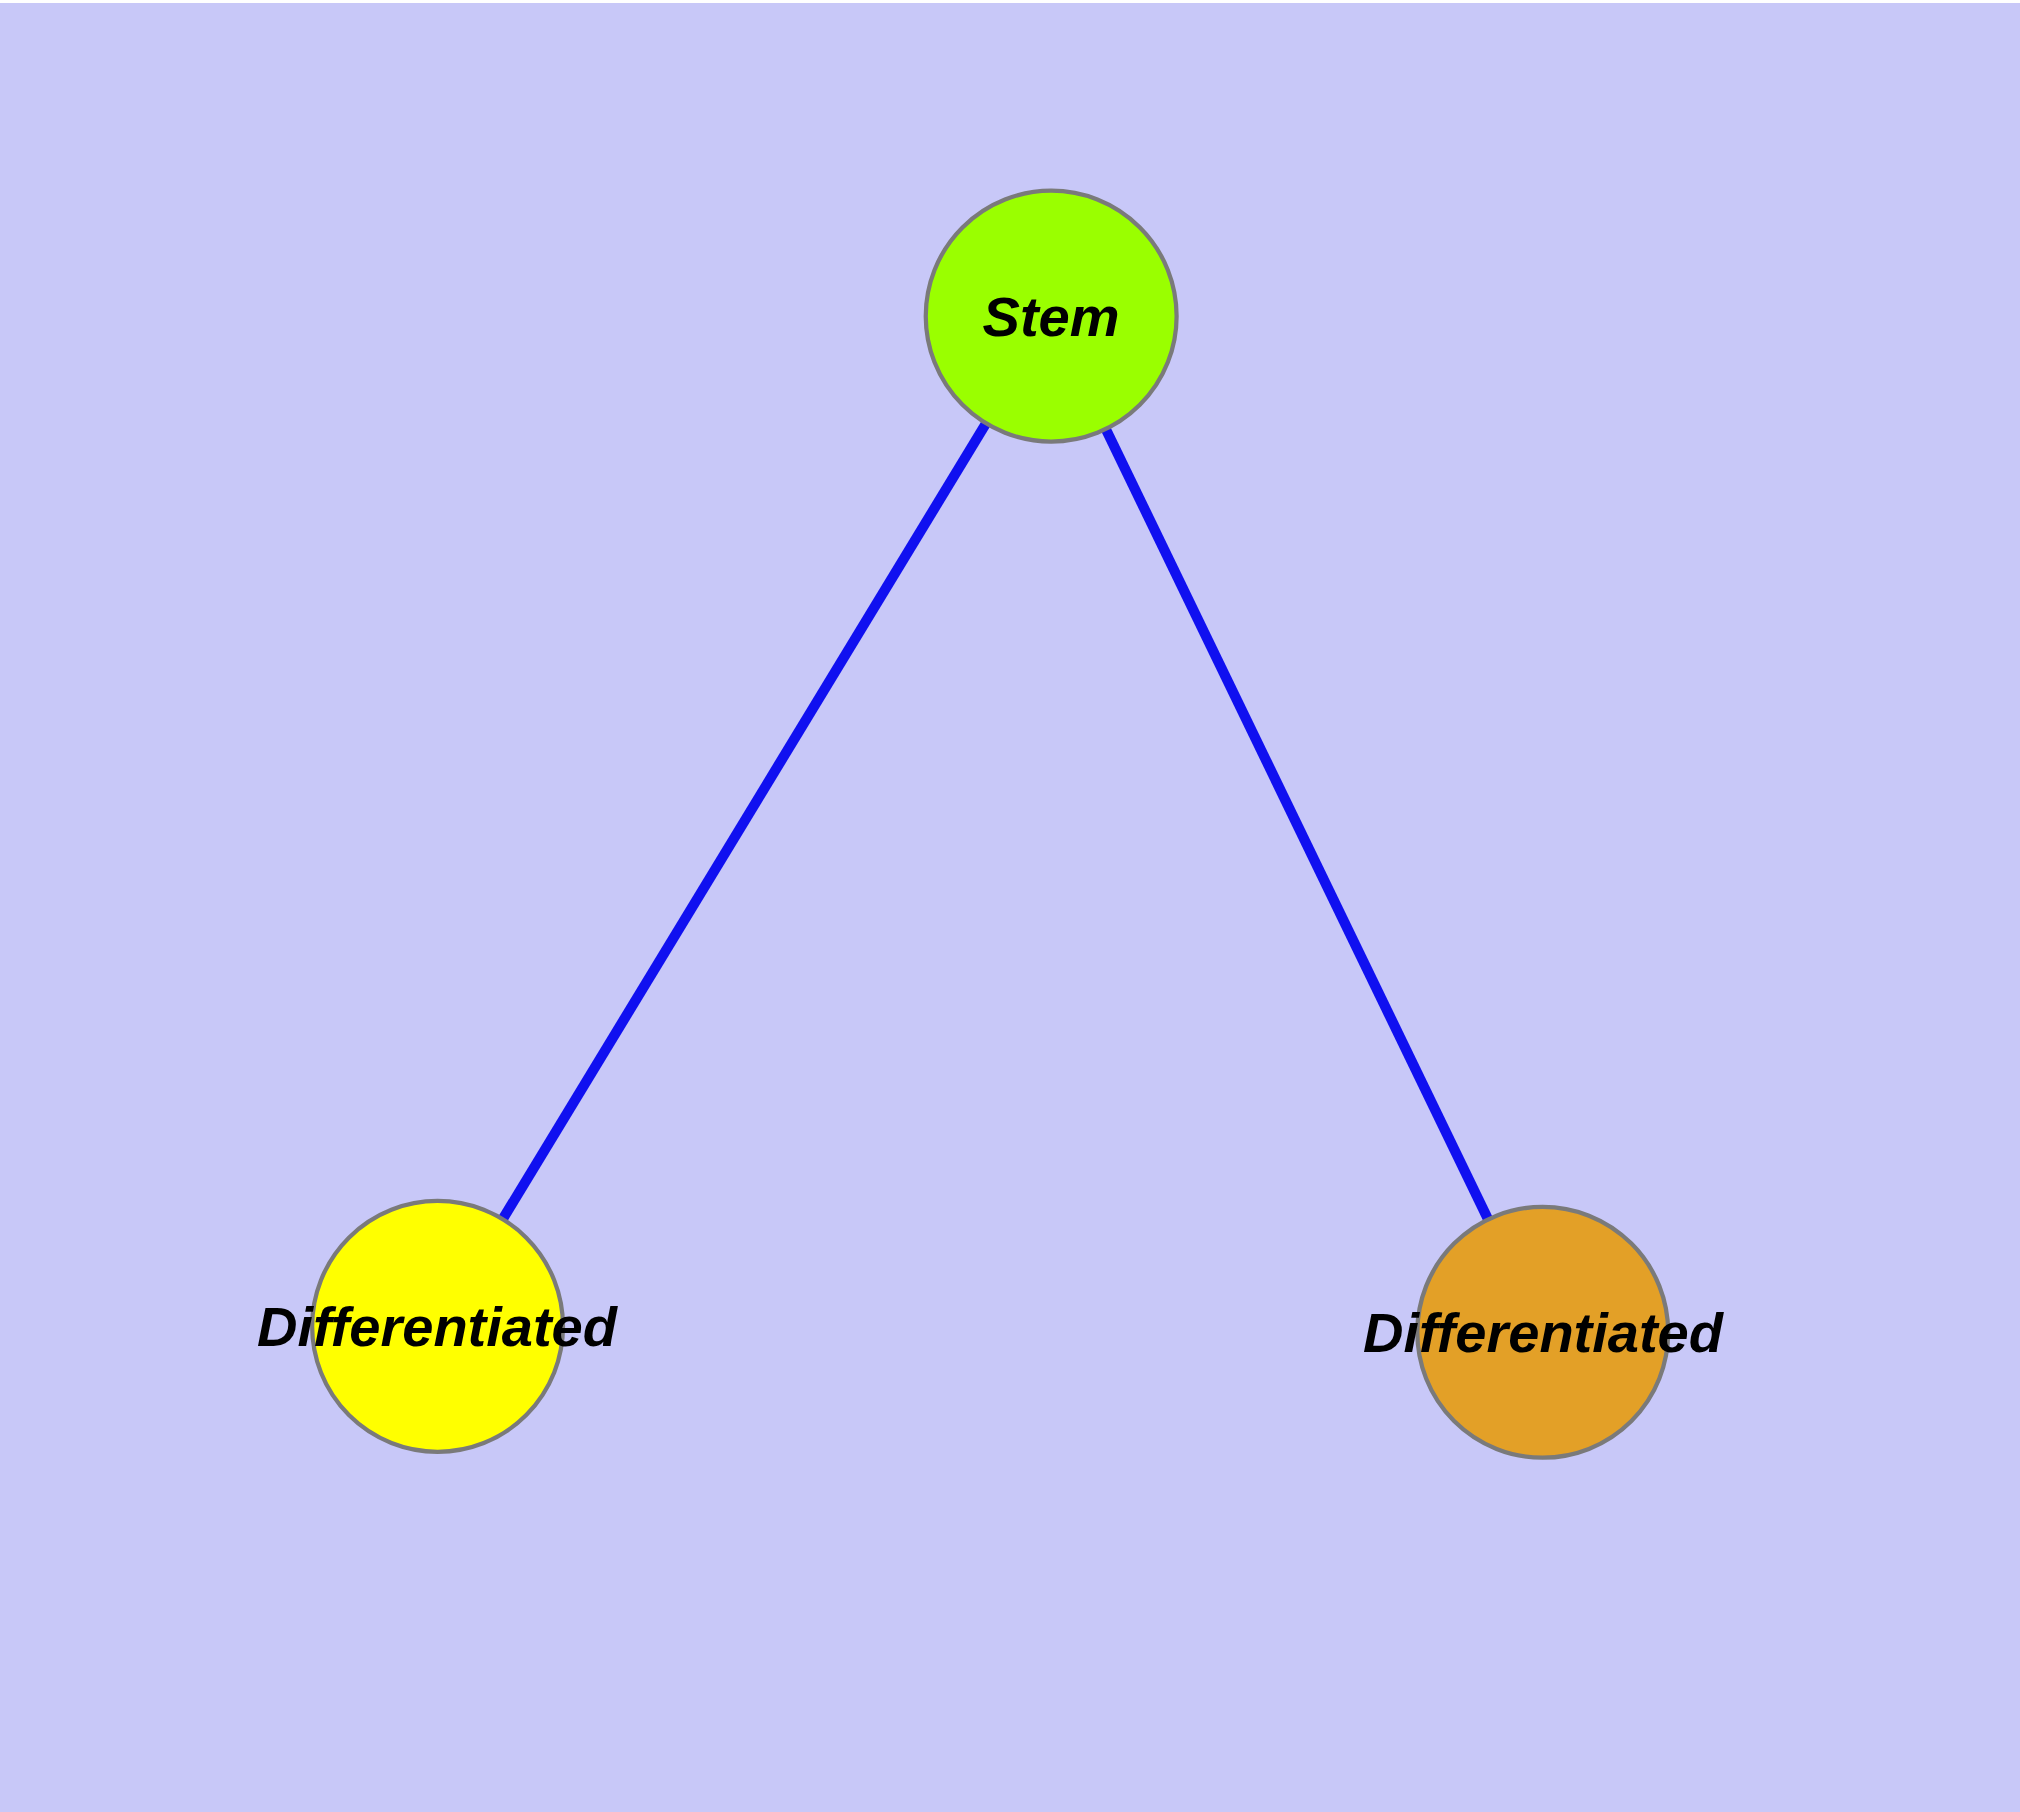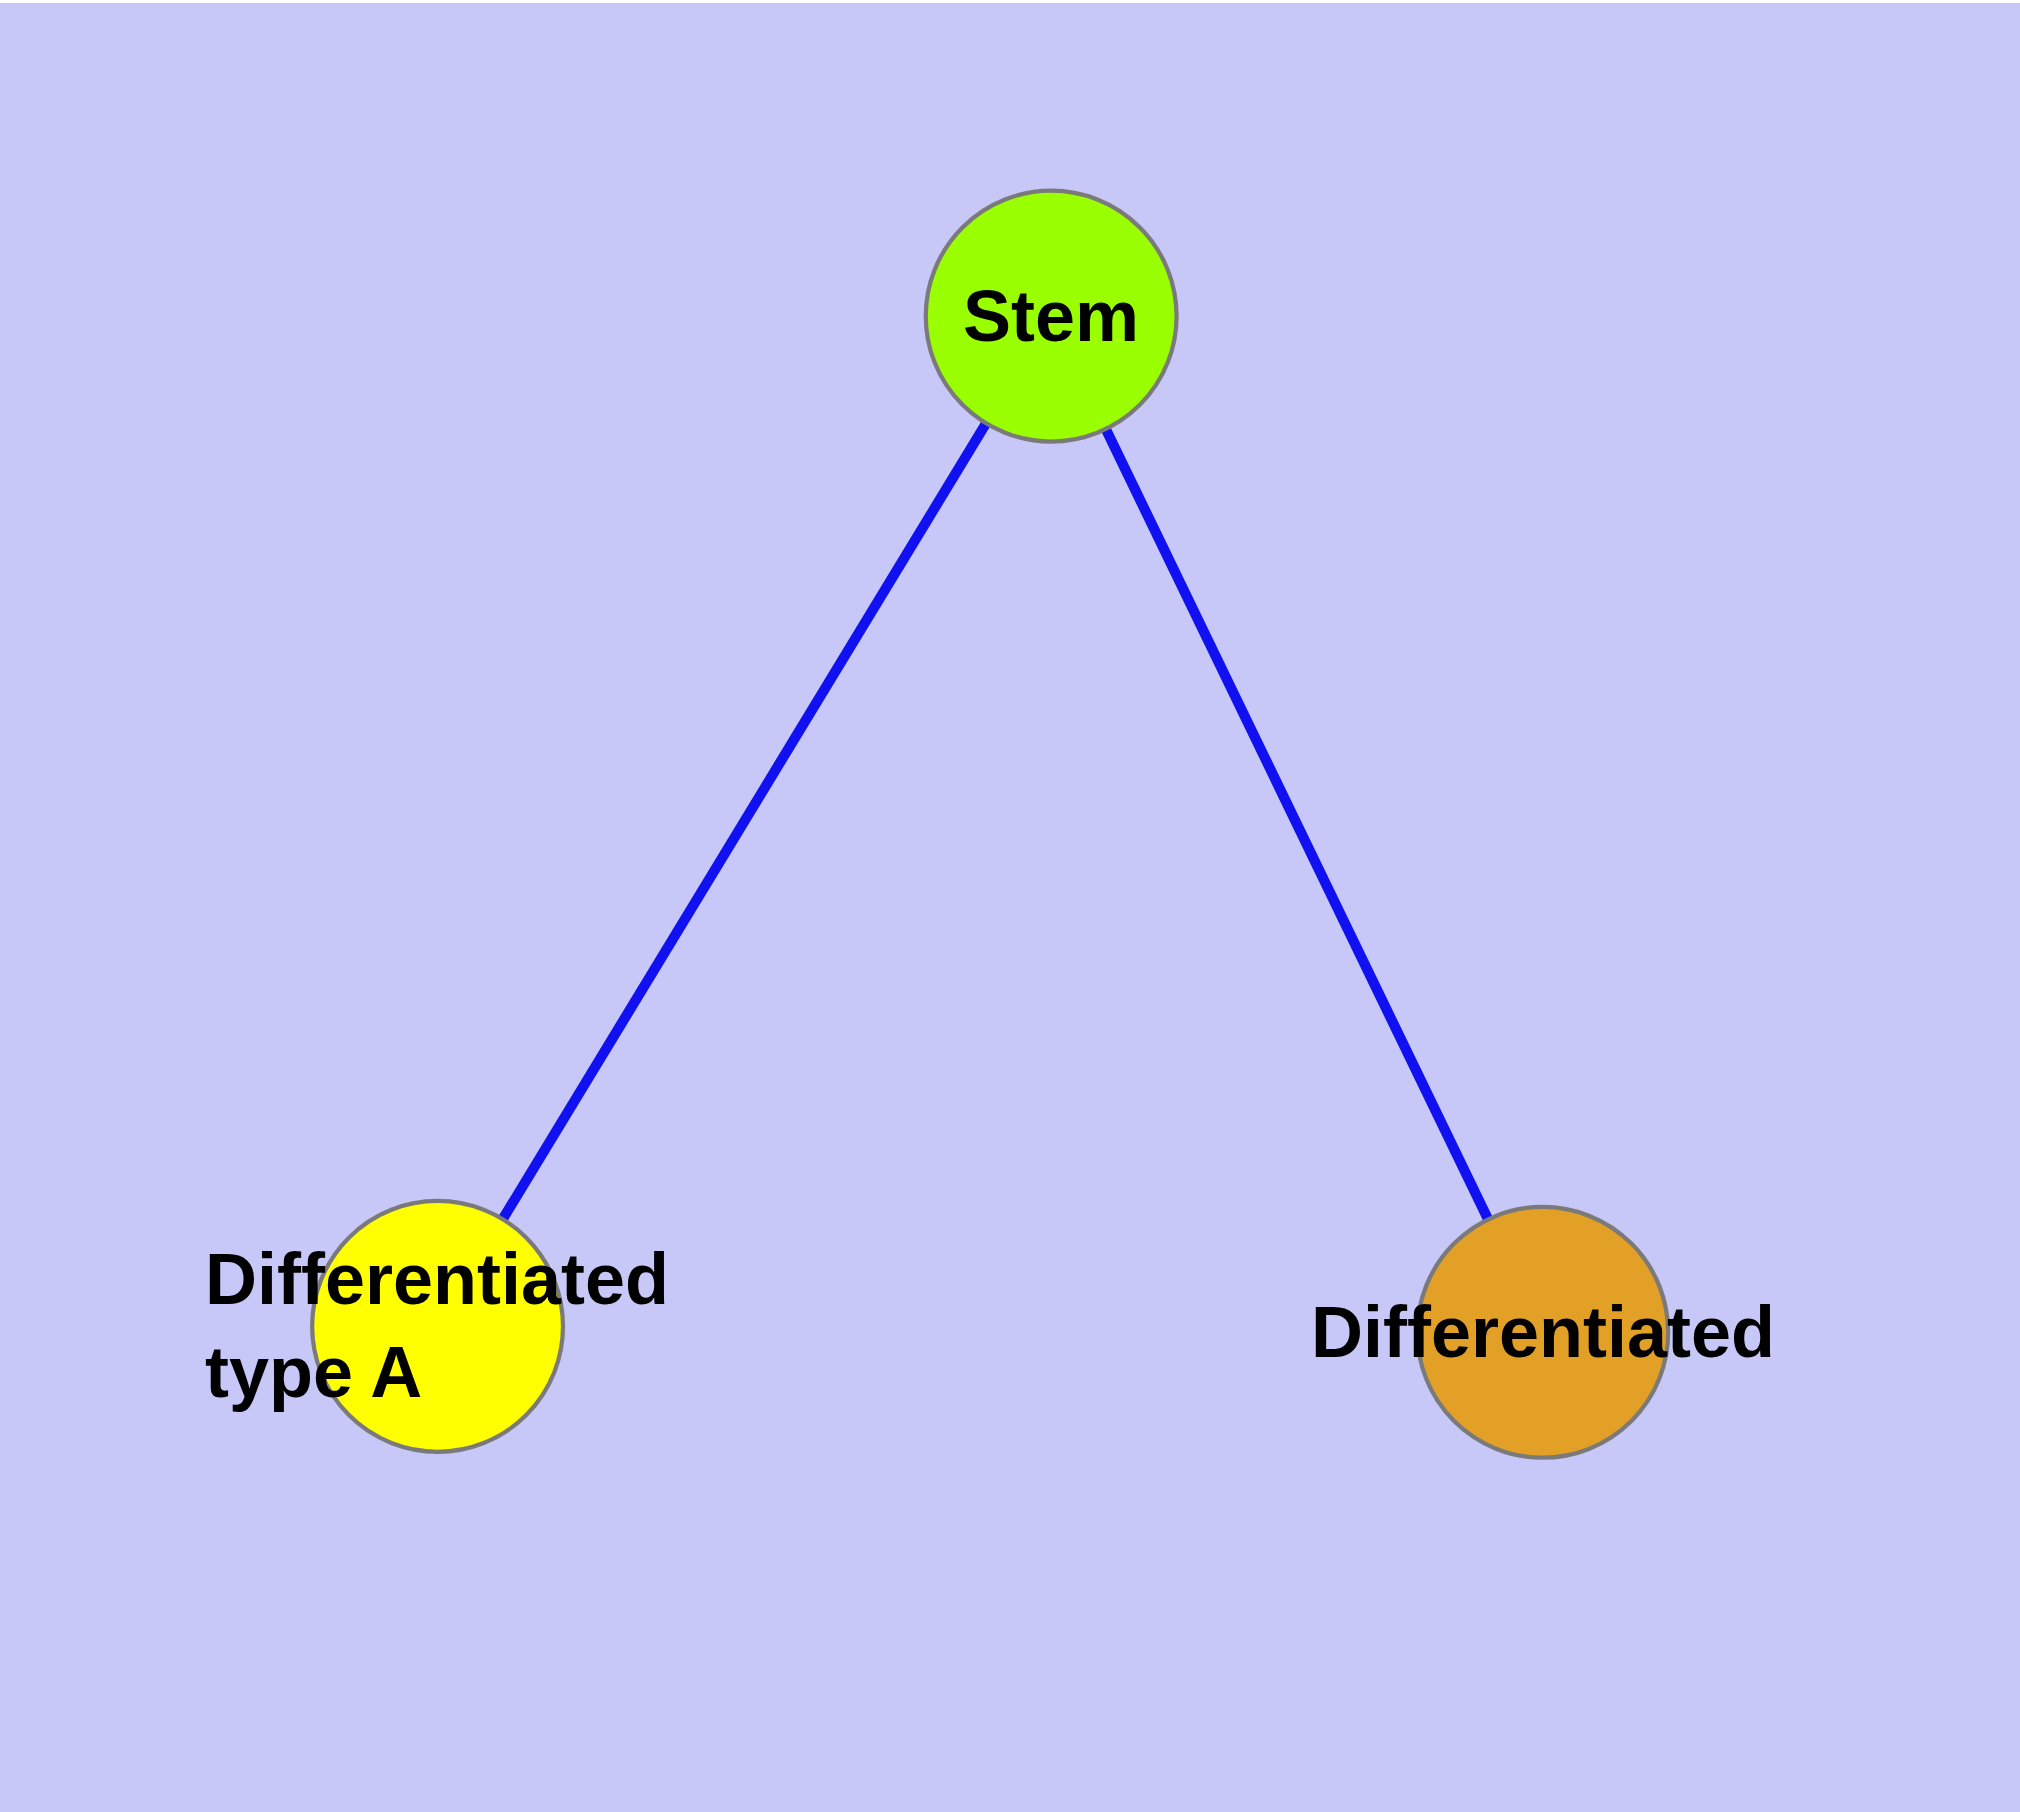--- a/index.html
+++ b/index.html
@@ -25,26 +25,27 @@
     position: absolute;
     left: 0;
     top: 0;
     width: 100%;
     height: 100%;
     display: block;
   }
   .node-label {
     position: absolute;
     transform: translate(-50%, -50%);
-    text-align: left;
+    text-align: center;
     font-weight: bold;
-    font-size: 72px;
+    font-size: 56px;
     line-height: 93px;
     white-space: nowrap;
     pointer-events: none;
+    font-style: italic;
   }
   .label-line {
     display: block;
   }
 </style>
 </head>
 <body style="background: rgb(255, 255, 255);">
 
 <div class="canvas">
   <div class="bg-layer" id="bg-layer" style="background: rgb(200, 200, 248);"></div>
@@ -56,20 +57,19 @@
     <circle id="circle-type_a" cx="516" cy="1565" r="148" fill="#ffff00" stroke="#7a7a7a" stroke-width="5"></circle>
     <circle id="circle-type_b" cx="1820" cy="1572" r="148" fill="#e3a027" stroke="#7a7a7a" stroke-width="5"></circle>
   </svg>
 
   <div class="node-label" id="label-stem" style="left: 1051px; top: 316px; color: rgb(0, 0, 0);">
     <span class="label-line">Stem</span>
   </div>
 
   <div class="node-label" id="label-type_a" style="left: 437px; top: 1326px; color: rgb(0, 0, 0);">
     <span class="label-line">Differentiated</span>
-    <span class="label-line">type A</span>
   </div>
 
   <div class="node-label" id="label-type_b" style="left: 1543px; top: 1332px; color: rgb(0, 0, 0);">
     <span class="label-line">Differentiated</span>
   </div>
 </div>
 
 
 </body></html>

